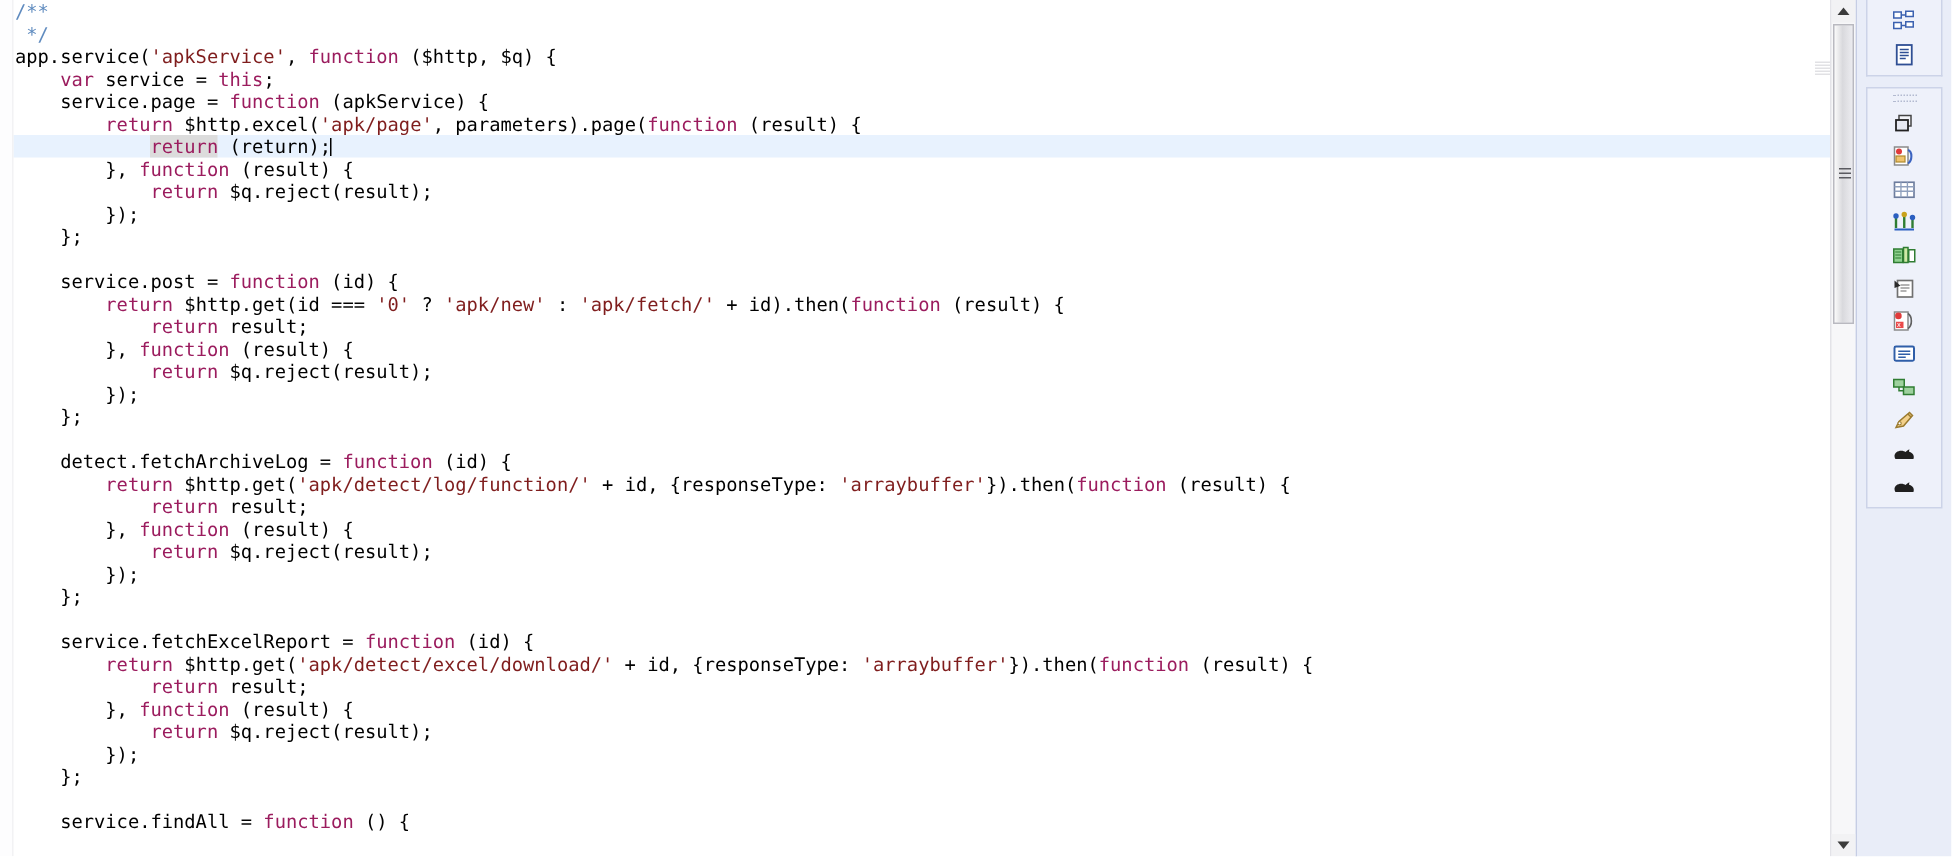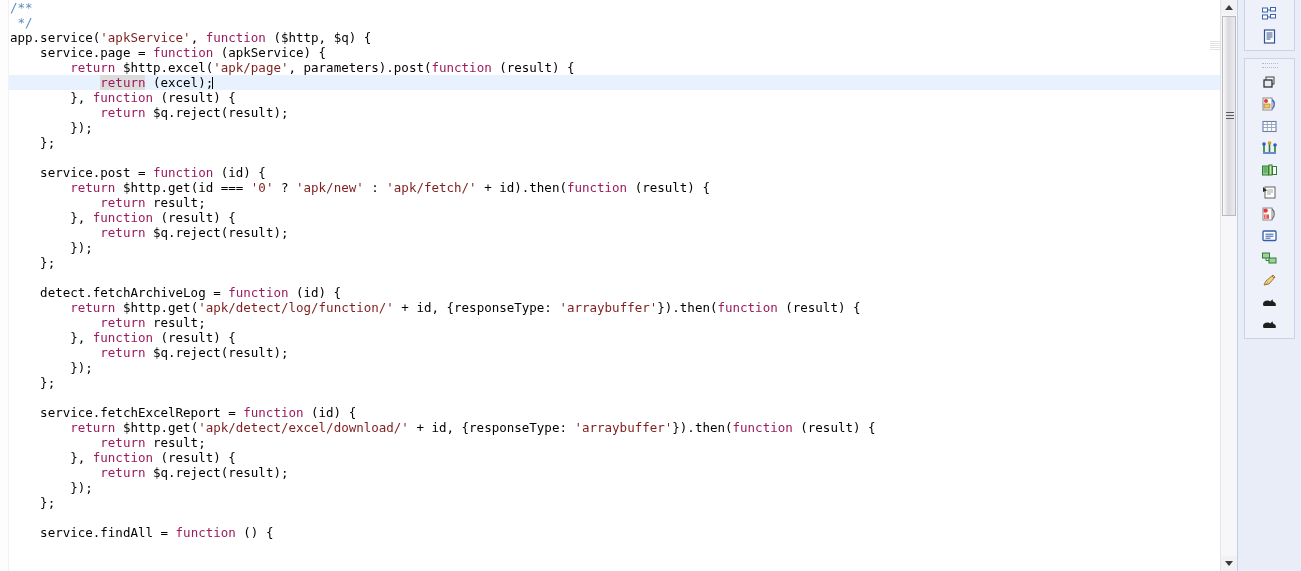--- a/index.html
+++ b/index.html
@@ -184,23 +184,24 @@
 <div id="app">
 
   <div class="editor-wrap">
 
     <div class="gutter"></div>
 
     <div class="code-area" id="code-area">
         <div class="line"><span class="cmt lt">/**</span></div>
         <div class="line"><span class="cmt lt"> */</span></div>
         <div class="line"><span class="pl lt">app.service(</span><span class="str lt">'apkService'</span><span class="pl lt">, </span><span class="kw lt">function</span><span class="pl lt"> ($http, $q) {</span></div>
+        <div class="line"><span class="pl lt">    </span><span class="kw lt">var</span><span class="pl lt"> service = </span><span class="kw lt">this</span><span class="pl lt">;</span></div>
         <div class="line"><span class="pl lt">    service.page = </span><span class="kw lt">function</span><span class="pl lt"> (apkService) {</span></div>
-        <div class="line"><span class="pl lt">        </span><span class="kw lt">return</span><span class="pl lt"> $http.excel(</span><span class="str lt">'apk/page'</span><span class="pl lt">, parameters).post(</span><span class="kw lt">function</span><span class="pl lt"> (result) {</span></div>
-        <div class="line current"><span class="pl lt">            </span><span class="kw hl lt">return</span><span class="pl lt"> (excel);</span><span class="caret"></span></div>
+        <div class="line"><span class="pl lt">        </span><span class="kw lt">return</span><span class="pl lt"> $http.excel(</span><span class="str lt">'apk/page'</span><span class="pl lt">, parameters).page(</span><span class="kw lt">function</span><span class="pl lt"> (result) {</span></div>
+        <div class="line current"><span class="pl lt">            </span><span class="kw hl lt">return</span><span class="pl lt"> (return);</span><span class="caret"></span></div>
         <div class="line"><span class="pl lt">        }, </span><span class="kw lt">function</span><span class="pl lt"> (result) {</span></div>
         <div class="line"><span class="pl lt">            </span><span class="kw lt">return</span><span class="pl lt"> $q.reject(result);</span></div>
         <div class="line"><span class="pl lt">        });</span></div>
         <div class="line"><span class="pl lt">    };</span></div>
         <div class="line"><span class="pl lt"></span></div>
         <div class="line"><span class="pl lt">    service.post = </span><span class="kw lt">function</span><span class="pl lt"> (id) {</span></div>
         <div class="line"><span class="pl lt">        </span><span class="kw lt">return</span><span class="pl lt"> $http.get(id === </span><span class="str lt">'0'</span><span class="pl lt"> ? </span><span class="str lt">'apk/new'</span><span class="pl lt"> : </span><span class="str lt">'apk/fetch/'</span><span class="pl lt"> + id).then(</span><span class="kw lt">function</span><span class="pl lt"> (result) {</span></div>
         <div class="line"><span class="pl lt">            </span><span class="kw lt">return</span><span class="pl lt"> result;</span></div>
         <div class="line"><span class="pl lt">        }, </span><span class="kw lt">function</span><span class="pl lt"> (result) {</span></div>
         <div class="line"><span class="pl lt">            </span><span class="kw lt">return</span><span class="pl lt"> $q.reject(result);</span></div>

